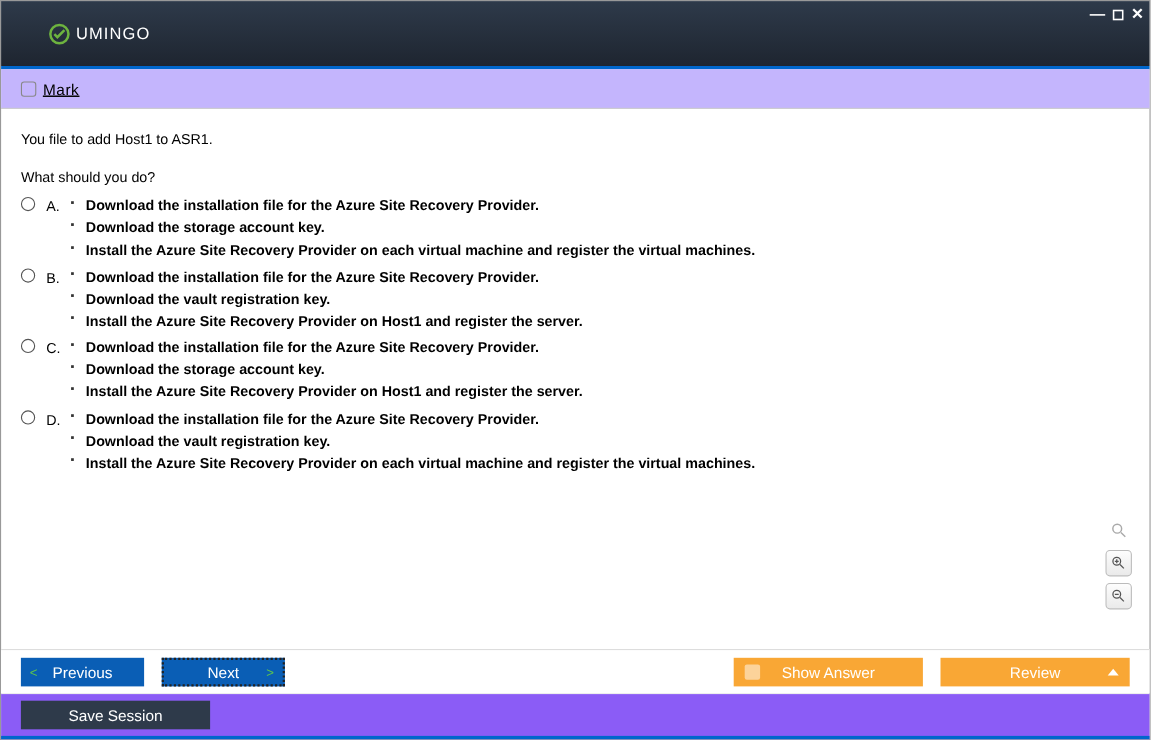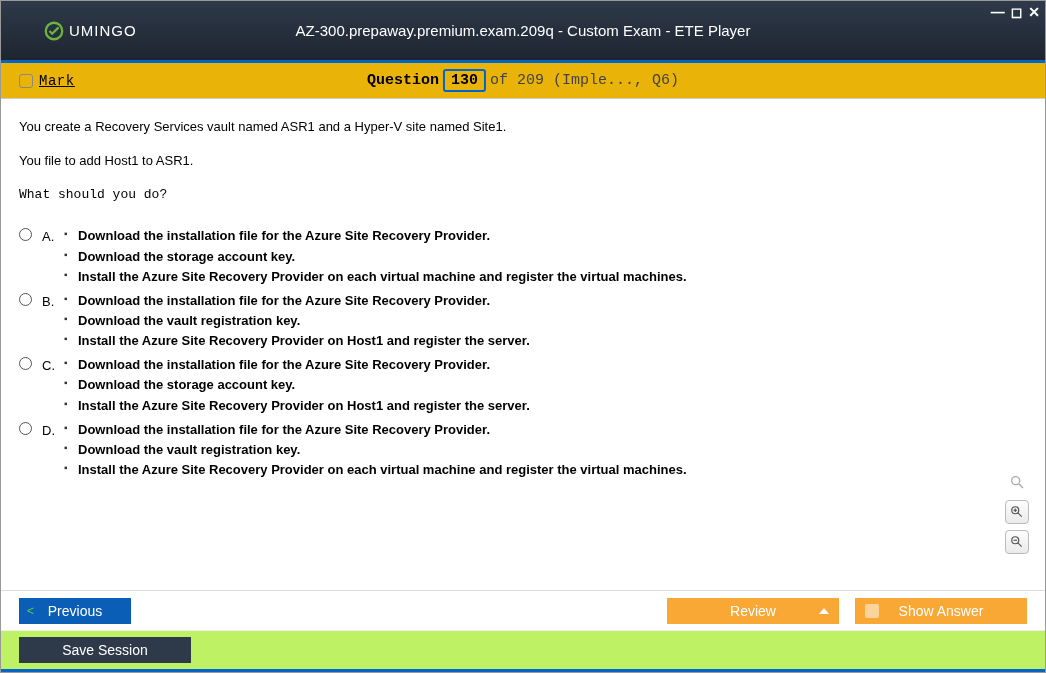--- a/index.html
+++ b/index.html
@@ -5,45 +5,45 @@
 * { box-sizing: border-box; margin: 0; padding: 0; }
 body { font-family: Arial, sans-serif; font-size: 13px; background: #fff; width: 1046px; height: 673px; overflow: hidden; position: relative; border: 1px solid #999; }
 .title-bar { background: linear-gradient(to bottom, #2e3a4a 0%, #1e2530 100%); height: 62px; display: flex; align-items: center; position: relative; border-bottom: 3px solid #0066cc; }
 .logo-area { display: flex; align-items: center; margin-left: 42px; }
 .logo-check { width: 22px; height: 22px; position: relative; margin-right: 4px; }
 .logo-check svg { width: 22px; height: 22px; }
 .logo-text { color: #fff; font-size: 15px; letter-spacing: 1px; font-weight: 400; }
 .title-text { color: #fff; font-size: 15px; position: absolute; left: 50%; transform: translateX(-50%); }
 .window-controls { position: absolute; right: 5px; top: 3px; display: flex; gap: 6px; color: #fff; font-size: 14px; font-weight: bold; }
 .window-controls span { cursor: pointer; }
-.question-header { height: 36px; display: flex; align-items: center; border-bottom: 1px solid #ccc; background: #eab308; padding: 0 18px; position: relative; font-family: Liberation Mono, monospace; }
+.question-header { height: 36px; display: flex; align-items: center; border-bottom: 1px solid #ccc; background: #c4b5fd; padding: 0 18px; position: relative; }
 .mark-area { display: flex; align-items: center; gap: 6px; }
 .mark-check { width: 14px; height: 14px; border: 1px solid #888; border-radius: 3px; }
 .mark-label { text-decoration: underline; font-size: 14px; letter-spacing: 0.5px; }
 .mark-label .first { text-decoration: underline; }
 .question-nav { position: absolute; left: 50%; transform: translateX(-50%); display: flex; align-items: center; gap: 4px; font-size: 15px; color: #444; }
 .question-nav .bold { font-weight: bold; color: #000; }
 .qnum-box { border: 2px solid #0066cc; border-radius: 3px; padding: 1px 6px; font-weight: bold; color: #000; }
 .content { padding: 18px; line-height: 1.55; font-size: 13px; height: 460px; overflow: auto; position: relative; }
 .content p { margin-bottom: 14px; }
-.content p:last-of-type { margin-bottom: 21px; font-family: Liberation Mono, monospace; }
+.content p:last-of-type { margin-bottom: 6px; }
 .answers { margin-top: 6px; }
 .answer-row { display: flex; align-items: flex-start; margin-bottom: 4px; }
 .radio { width: 13px; height: 13px; border: 1px solid #555; border-radius: 50%; margin-top: 2px; margin-right: 10px; flex-shrink: 0; }
 .letter { width: 22px; flex-shrink: 0; margin-top: 1px; }
 .answer-body { flex: 1; }
 .answer-body ul { list-style: none; padding: 0; font-weight: bold; }
 .answer-body ul li { position: relative; padding-left: 14px; }
 .answer-body ul li::before { content: "▪"; position: absolute; left: 0; top: 0; font-size: 10px; color: #333; }
 .zoom-tools { position: absolute; right: 16px; bottom: 118px; display: flex; flex-direction: column; gap: 6px; }
 .zoom-btn { width: 24px; height: 24px; border: 1px solid #bbb; border-radius: 4px; background: linear-gradient(#fdfdfd,#eaeaea); display:flex; align-items:center; justify-content:center; cursor:pointer; color:#555; }
 .zoom-btn.soft { border: none; background: none; }
 .footer { position: absolute; left:0; right:0; bottom:0; }
 .btn-row-1 { height: 40px; display:flex; align-items:center; padding: 0 18px; gap: 16px; border-top: 1px solid #ddd; background:#fff; }
-.btn-row-2 { height: 42px; display:flex; align-items:center; justify-content: space-between; padding: 0 18px; gap: 16px; background:#bef264; border-top:1px solid #eee; border-bottom: 3px solid #0066cc; }
+.btn-row-2 { height: 42px; display:flex; align-items:center; justify-content: space-between; padding: 0 18px; gap: 16px; background:#8b5cf6; border-top:1px solid #eee; border-bottom: 3px solid #0066cc; }
 .btn { height: 26px; display:flex; align-items:center; justify-content:center; font-size:14px; cursor:pointer; position:relative; }
 .btn-blue { background:#0a5eb5; color:#fff; width: 112px; }
 .btn-blue.next { border: 2px dotted #222; }
 .btn-blue .arrow { position:absolute; font-size:12px; }
 .btn-blue .arrow.left { left:8px; color:#5fc84a; }
 .btn-blue .arrow.right { right:8px; color:#5fc84a; }
 .btn-orange { background:#f9a735; color:#fff; width: 172px; position:relative; }
 .btn-orange .ticon { position:absolute; left:10px; width:14px; height:14px; background: rgba(255,255,255,0.5); border-radius:2px; }
 .btn-orange .tri { position:absolute; right:10px; width:0; height:0; border-left:5px solid transparent; border-right:5px solid transparent; border-bottom:6px solid #fff; }
 .btn-dark { background:#2e3a4a; color:#fff; width: 172px; }
@@ -55,42 +55,35 @@
 <div class="title-bar">
   <div class="logo-area">
     <span class="logo-check">
       <svg viewBox="0 0 24 24">
           <circle cx="12" cy="12" r="9" fill="none" stroke="#6db33f" stroke-width="2.5"></circle>
           <path d="M7 12 l3 3 l7 -7" fill="none" stroke="#6db33f" stroke-width="2.5"></path>
         </svg>
     </span>
     <span class="logo-text">UMINGO</span>
   </div>
-  <div class="title-text">AZ-300.prepaway.premium.exam.209q - Custom Exam - ETE Player</div>
   <div class="window-controls">
     <span>—</span>
     <span>◻</span>
     <span>✕</span>
   </div>
 </div>
 
 <div class="question-header">
   <div class="mark-area">
     <span class="mark-check"></span>
     <span class="mark-label"><span class="first">Mark</span></span>
   </div>
-  <div class="question-nav">
-    <span class="bold">Question</span>
-    <span class="qnum-box">130</span>
-    <span>of 209 (Imple..., Q6)</span>
-  </div>
 </div>
 
 <div class="content">
-  <p>You create a Recovery Services vault named ASR1 and a Hyper-V site named Site1.</p>
   <p>You file to add Host1 to ASR1.</p>
   <p>What should you do?</p>
 
   <div class="answers">
     <div class="answer-row">
       <span class="radio"></span>
       <span class="letter">A.</span>
       <div class="answer-body">
         <ul>
           <li>Download the installation file for the Azure Site Recovery Provider.</li>
@@ -158,28 +151,32 @@
       </svg>
   </div>
 </div>
 
 <div class="footer">
   <div class="btn-row-1">
     <div class="btn btn-blue">
       <span class="arrow left">&lt;</span>
       <span>Previous</span>
     </div>
+    <div class="btn btn-blue next">
+      <span>Next</span>
+      <span class="arrow right">&gt;</span>
+    </div>
     <div class="spacer"></div>
+    <div class="btn btn-orange">
+      <span class="ticon"></span>
+      <span>Show Answer</span>
+    </div>
     <div class="btn btn-orange">
       <span>Review</span>
       <span class="tri"></span>
-    </div>
-    <div class="btn btn-orange">
-      <span class="ticon"></span>
-      <span>Show Answer</span>
     </div>
   </div>
   <div class="btn-row-2">
     <div class="btn btn-dark">
       <span>Save Session</span>
     </div>
   </div>
 </div>
 
 </body></html>

